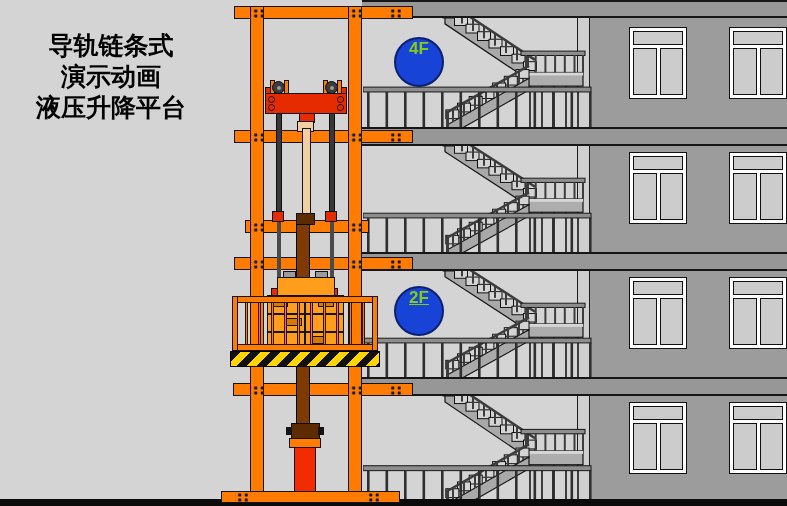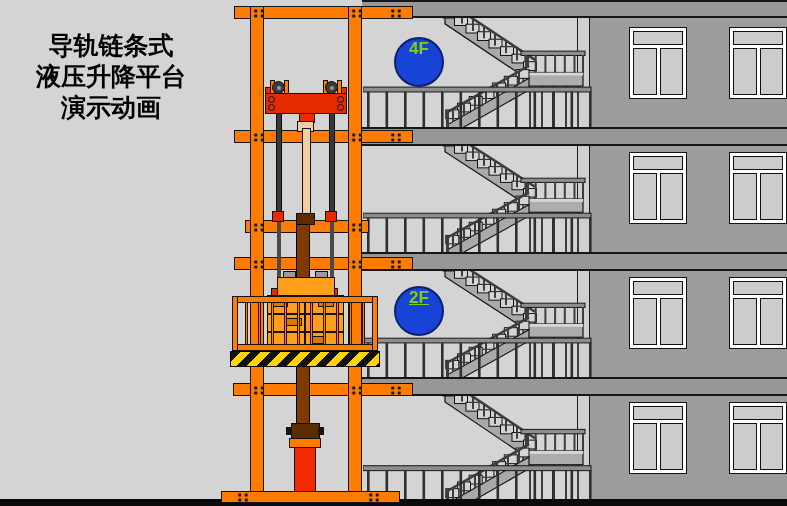--- a/index.html
+++ b/index.html
@@ -303,17 +303,17 @@
 
   <div class="abs badge" style="left:394px;top:37px;">
       <span>4F</span>
     </div>
   <div class="abs badge" style="left:394px;top:286px;text-decoration:underline;">
       <span>2F</span>
     </div>
 
   <div id="title" class="abs">
     <div>导轨链条式</div>
+    <div>演示动画</div>
     <div>液压升降平台</div>
-    <div>演示动画</div>
   </div>
 
 </div>
 
 </body></html>

